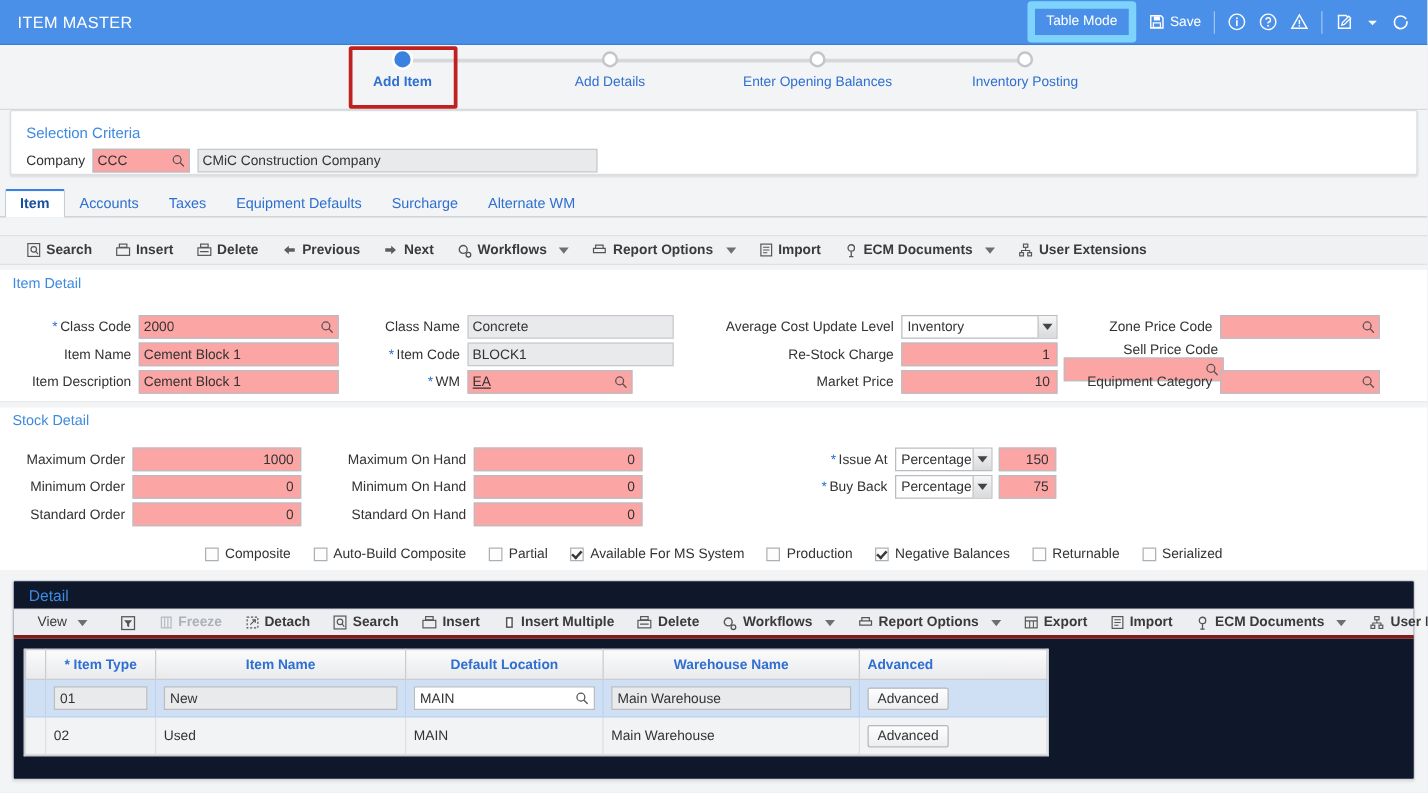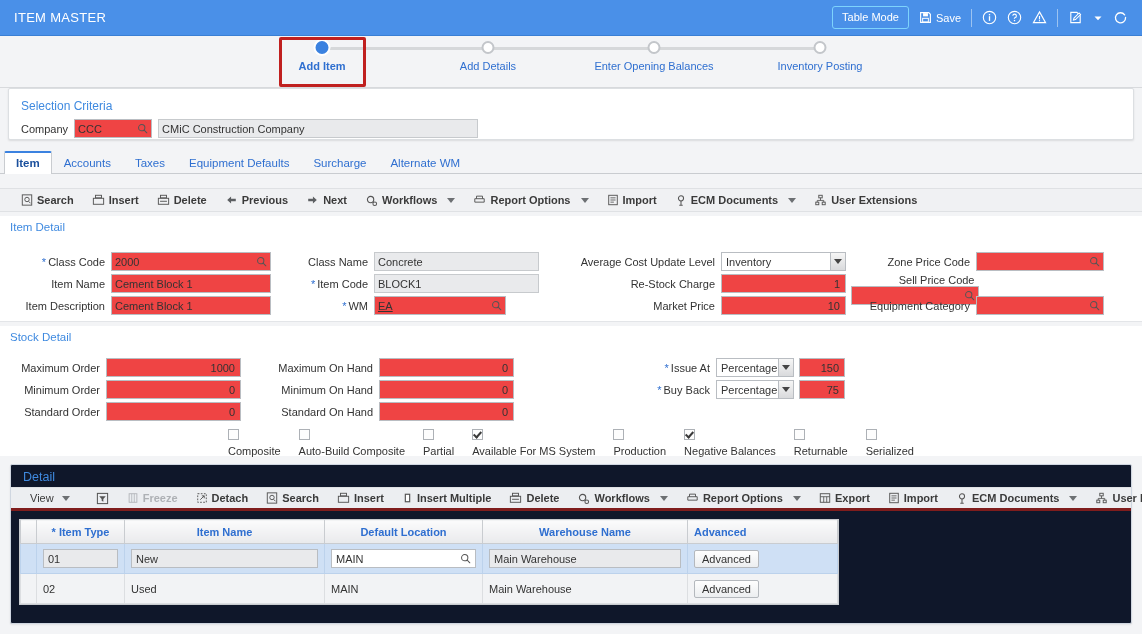--- a/index.html
+++ b/index.html
@@ -17,21 +17,21 @@
   
   .titlebar {
     height:36px; background:#4a90e8;
     display:flex; align-items:center; justify-content:space-between;
     padding:0 10px 0 14px;
     border-bottom:1px solid #3a7fd4;
   }
   .title-text { color:#fff; font-size:13px; letter-spacing:.3px; }
   .title-actions { display:flex; align-items:center; gap:10px; }
   .btn-ghost {
-    border:1px solid #7dd3fc; color:#fff; background:transparent;
+    border:6px solid #7dd3fc; color:#fff; background:transparent;
     border-radius:3px; font-size:11px; padding:4px 9px; line-height:1.2;
     font-family:inherit; cursor:pointer; white-space:nowrap;
   }
   .tb-item { display:flex; align-items:center; gap:4px; color:#fff; font-size:11px; cursor:pointer; }
   .tb-sep { width:1px; height:18px; background:#9cc3f1; }
   .ico { display:inline-block; line-height:0; }
   .ico svg { display:block; }
 
   
   .train { position:relative; height:52px; background:#f3f4f6; border-bottom:1px solid #d8dadd; }
@@ -61,21 +61,21 @@
 
   .selection {
     position:absolute; left:8px; top:88px; width:1126px; height:52px;
     padding:4px 12px 0 12px;
   }
   .crit-row { display:flex; align-items:center; gap:6px; margin-top:2px; }
   .lbl-std { font-size:11px; color:#333; }
 
   
   .fld {
-    height:19px; border:1px solid #b9bdc2; background:#ef4444;
+    height:19px; border:1px solid #b9bdc2; background:#fca5a5;
     display:inline-flex; align-items:center; padding:0 3px;
     font-size:11px; color:#333; position:relative;
   }
   .fld.ro { background:#e9eaec; border-color:#c7cacd; }
   .fld.num { justify-content:flex-end; padding-right:5px; }
   .fld .val { white-space:nowrap; overflow:hidden; }
   .srch { margin-left:auto; color:#555; display:flex; align-items:center; padding-left:3px; }
   .sel {
     height:19px; border:1px solid #b9bdc2; background:#fff;
     display:inline-flex; align-items:center; font-size:11px; padding:0 0 0 4px;
@@ -119,21 +119,21 @@
   .stockdetail { position:absolute; left:0; top:326px; width:1142px; height:130px; background:#fff; }
   .sec-title { color:#3f8ae0; font-size:11.5px; padding:5px 0 4px 10px; }
   .frow { position:absolute; display:flex; align-items:center; }
   .frow .cap { font-size:11px; color:#333; text-align:right; white-space:nowrap; }
   .req { color:#2f6fd0; margin-right:2px; }
 
   .checks {
     position:absolute; left:0; top:432px; width:1142px; height:22px;
     display:flex; align-items:center; justify-content:center; gap:18px;
   }
-  .chk { display:flex; align-items:flex-start; gap:5px; font-size:11px; color:#333; cursor:pointer;flex-direction:column; }
+  .chk { display:flex; align-items:flex-end; gap:5px; font-size:11px; color:#333; cursor:pointer; }
   .box {
     width:11px; height:11px; border:1px solid #adb1b6; background:#fdfdfd;
     display:flex; align-items:center; justify-content:center;
   }
   .box.on::after {
     content:""; width:3px; height:6px; border:solid #3a3a3a; border-width:0 2px 2px 0;
     transform:rotate(42deg); margin-bottom:2px;
   }
 
   

